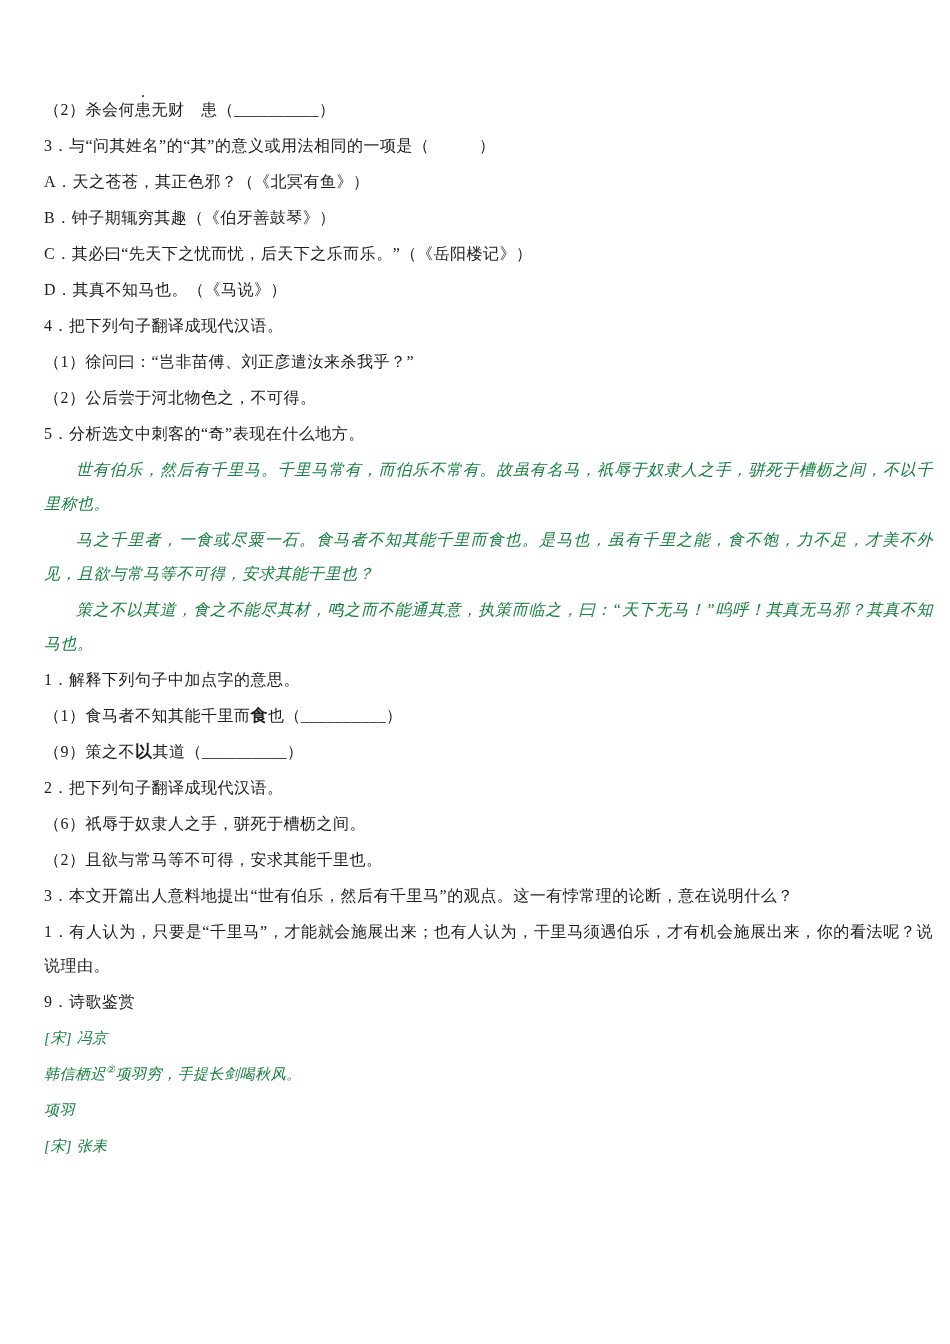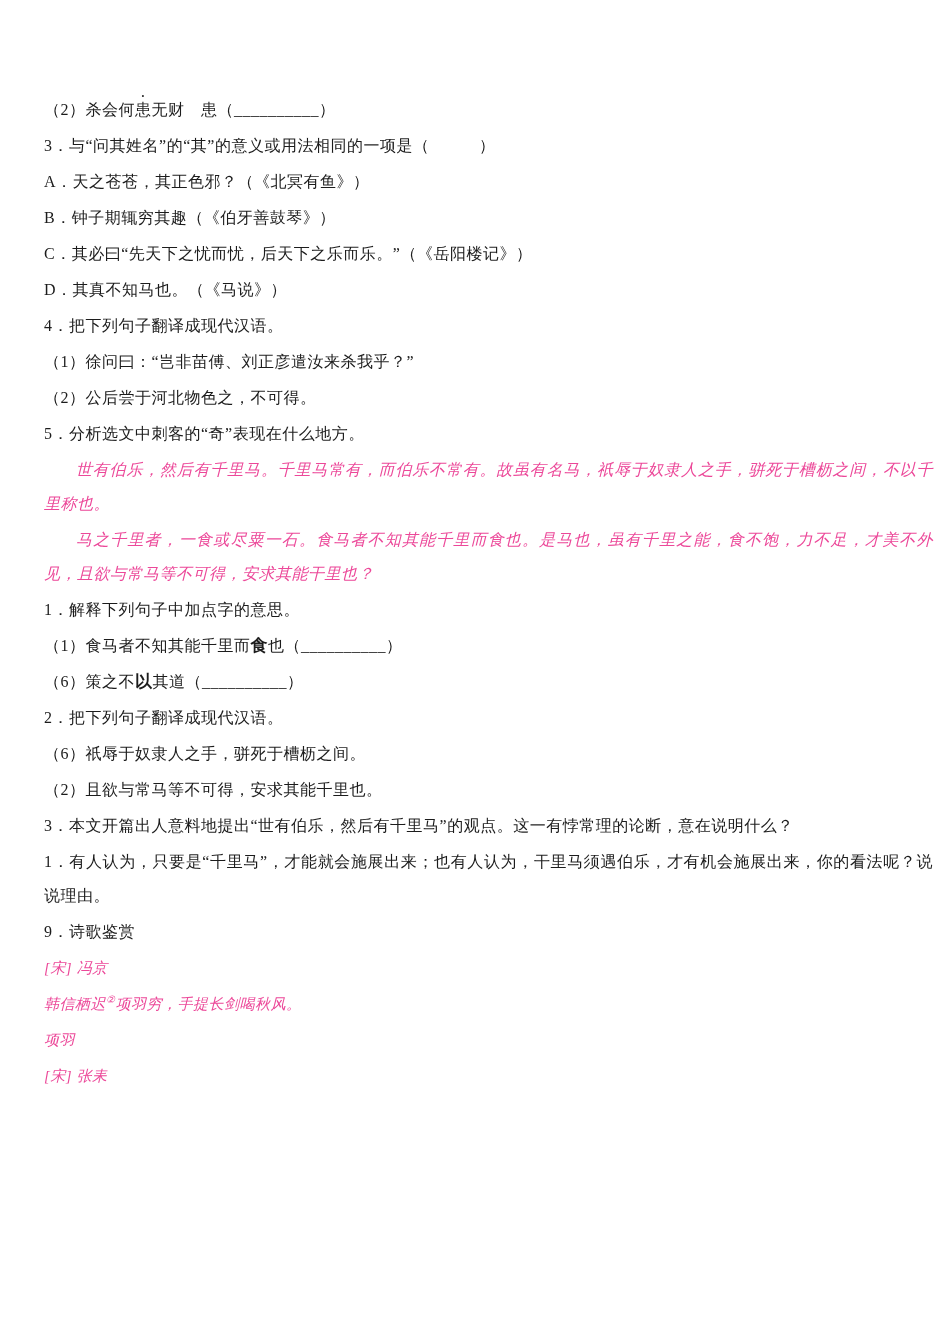--- a/index.html
+++ b/index.html
@@ -20,21 +20,21 @@
     line-height: 34px;
     letter-spacing: 0.5px;
   }
   .doc p {
     margin: 2px;
     text-align: justify;
   }
   
   .kai {
     font-style: italic;
-    color: #ec4899;
+    color: #15803d;
   }
   .passage {
     text-indent: 2em;
   }
   .poem {
     font-size: 15px;
   }
   .em-dot {
     text-emphasis: filled dot #1c1c1c;
     -webkit-text-emphasis: filled dot #1c1c1c;
@@ -64,24 +64,25 @@
   <p>C．其必曰“先天下之忧而忧，后天下之乐而乐。”（《岳阳楼记》）</p>
   <p>D．其真不知马也。（《马说》）</p>
 
   <p>4．把下列句子翻译成现代汉语。</p>
   <p>（1）徐问曰：“岂非苗傅、刘正彦遣汝来杀我乎？”</p>
   <p>（2）公后尝于河北物色之，不可得。</p>
   <p>5．分析选文中刺客的“奇”表现在什么地方。</p>
 
   <p class="kai passage">世有伯乐，然后有千里马。千里马常有，而伯乐不常有。故虽有名马，祇辱于奴隶人之手，骈死于槽枥之间，不以千里称也。</p>
   <p class="kai passage">马之千里者，一食或尽粟一石。食马者不知其能千里而食也。是马也，虽有千里之能，食不饱，力不足，才美不外见，且欲与常马等不可得，安求其能干里也？</p>
+  <p class="kai passage">策之不以其道，食之不能尽其材，鸣之而不能通其意，执策而临之，曰：“天下无马！”呜呼！其真无马邪？其真不知马也。</p>
 
   <p>1．解释下列句子中加点字的意思。</p>
   <p><span>（1）食马者不知其能千里而</span><span class="em-bold">食</span><span>也（__________）</span></p>
-  <p><span>（6）策之不</span><span class="em-bold">以</span><span>其道（__________）</span></p>
+  <p><span>（9）策之不</span><span class="em-bold">以</span><span>其道（__________）</span></p>
 
   <p>2．把下列句子翻译成现代汉语。</p>
   <p>（6）祇辱于奴隶人之手，骈死于槽枥之间。</p>
   <p>（2）且欲与常马等不可得，安求其能千里也。</p>
   <p>3．本文开篇出人意料地提出“世有伯乐，然后有千里马”的观点。这一有悖常理的论断，意在说明什么？</p>
   <p>1．有人认为，只要是“千里马”，才能就会施展出来；也有人认为，干里马须遇伯乐，才有机会施展出来，你的看法呢？说说理由。</p>
 
   <p>9．诗歌鉴赏</p>
 
   <p class="kai poem">[宋] 冯京</p>

